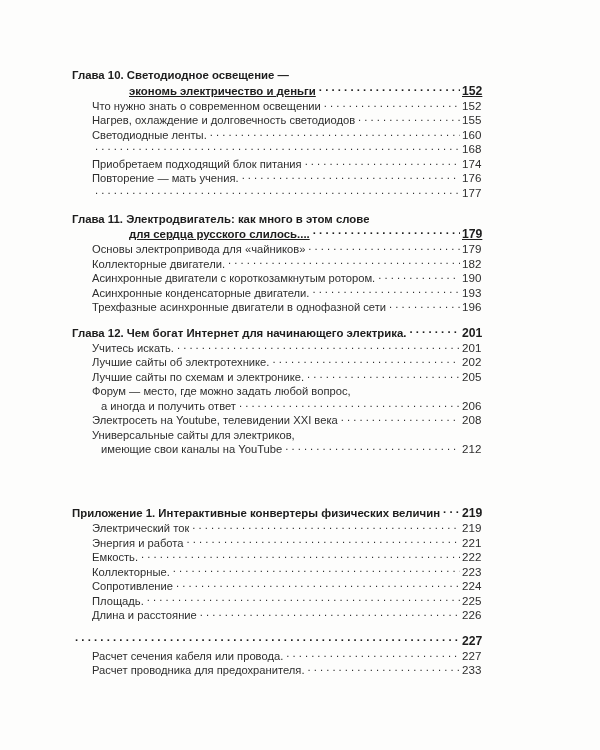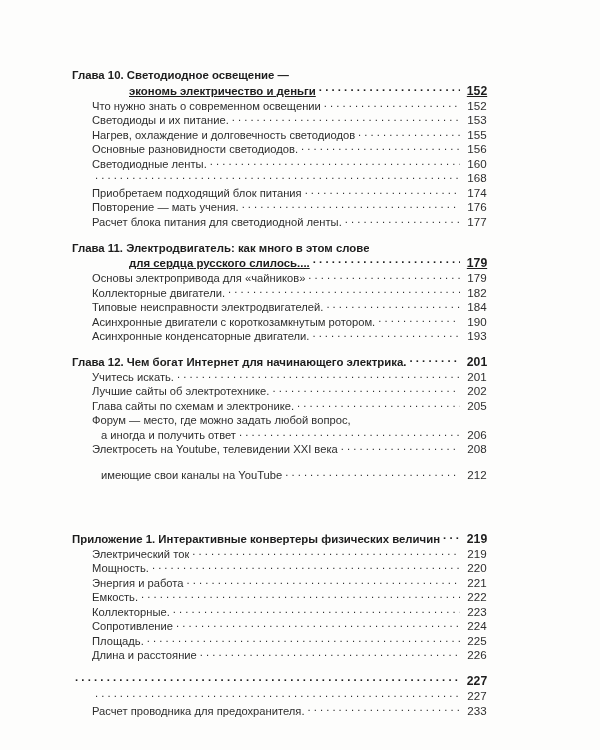--- a/index.html
+++ b/index.html
@@ -55,21 +55,21 @@
     content: ". . . . . . . . . . . . . . . . . . . . . . . . . . . . . . . . . . . . . . . . . . . . . . . . . . . . . . . . . . . . . . . . . . . . . . . . . . . . . . . . . . . . . .";
     position: absolute;
     left: 0;
     bottom: 0;
     letter-spacing: 0px;
     white-space: nowrap;
   }
   .pageno {
     flex: 0 0 auto;
     width: 30px;
-    text-align: center;
+    text-align: left;
   }
 
   
   .chapter {
     font-weight: bold;
     font-size: 11.4px;
     color: #1d1d1d;
     margin-top: 11px;
   }
   .chapter .toc-line { line-height: 15px; }
@@ -127,47 +127,29 @@
             <div class="toc-line">
               <span class="toc-title">Что нужно знать о современном освещении</span>
               <span class="leader"></span>
               <span class="pageno">152</span>
             </div>
           </div>
         </div>
         <div class="entry">
           <div class="">
             <div class="toc-line">
-              <span class="toc-title">Светодиоды и их питание.</span>
-              <span class="leader"></span>
-              <span class="pageno">153</span>
-            </div>
-          </div>
-        </div>
-        <div class="entry">
-          <div class="">
-            <div class="toc-line">
               <span class="toc-title">Нагрев, охлаждение и долговечность светодиодов</span>
               <span class="leader"></span>
               <span class="pageno">155</span>
             </div>
           </div>
         </div>
         <div class="entry">
           <div class="">
             <div class="toc-line">
-              <span class="toc-title">Основные разновидности светодиодов.</span>
-              <span class="leader"></span>
-              <span class="pageno">156</span>
-            </div>
-          </div>
-        </div>
-        <div class="entry">
-          <div class="">
-            <div class="toc-line">
               <span class="toc-title">Светодиодные ленты.</span>
               <span class="leader"></span>
               <span class="pageno">160</span>
             </div>
           </div>
         </div>
         <div class="entry">
           <div class="">
             <div class="toc-line">
               <span class="leader"></span>
@@ -189,21 +171,20 @@
             <div class="toc-line">
               <span class="toc-title">Повторение — мать учения.</span>
               <span class="leader"></span>
               <span class="pageno">176</span>
             </div>
           </div>
         </div>
         <div class="entry">
           <div class="">
             <div class="toc-line">
-              <span class="toc-title">Расчет блока питания для светодиодной ленты.</span>
               <span class="leader"></span>
               <span class="pageno">177</span>
             </div>
           </div>
         </div>
       </div>
       <div class="group">
         <div class="chapter">
           <div class="">
             <div class="toc-line no-leader">
@@ -234,41 +215,41 @@
             <div class="toc-line">
               <span class="toc-title">Коллекторные двигатели.</span>
               <span class="leader"></span>
               <span class="pageno">182</span>
             </div>
           </div>
         </div>
         <div class="entry">
           <div class="">
             <div class="toc-line">
-              <span class="toc-title">Типовые неисправности электродвигателей.</span>
-              <span class="leader"></span>
-              <span class="pageno">184</span>
-            </div>
-          </div>
-        </div>
-        <div class="entry">
-          <div class="">
-            <div class="toc-line">
               <span class="toc-title">Асинхронные двигатели с короткозамкнутым ротором.</span>
               <span class="leader"></span>
               <span class="pageno">190</span>
             </div>
           </div>
         </div>
         <div class="entry">
           <div class="">
             <div class="toc-line">
               <span class="toc-title">Асинхронные конденсаторные двигатели.</span>
               <span class="leader"></span>
               <span class="pageno">193</span>
+            </div>
+          </div>
+        </div>
+        <div class="entry">
+          <div class="">
+            <div class="toc-line">
+              <span class="toc-title">Трехфазные асинхронные двигатели в однофазной сети</span>
+              <span class="leader"></span>
+              <span class="pageno">196</span>
             </div>
           </div>
         </div>
       </div>
       <div class="group">
         <div class="chapter">
           <div class="">
             <div class="toc-line">
               <span class="toc-title">Глава 12. Чем богат Интернет для начинающего электрика.</span>
               <span class="leader"></span>
@@ -290,21 +271,21 @@
             <div class="toc-line">
               <span class="toc-title">Лучшие сайты об электротехнике.</span>
               <span class="leader"></span>
               <span class="pageno">202</span>
             </div>
           </div>
         </div>
         <div class="entry">
           <div class="">
             <div class="toc-line">
-              <span class="toc-title">Глава сайты по схемам и электронике.</span>
+              <span class="toc-title">Лучшие сайты по схемам и электронике.</span>
               <span class="leader"></span>
               <span class="pageno">205</span>
             </div>
           </div>
         </div>
         <div class="entry">
           <div class="">
             <div class="toc-line no-leader">
               <span class="toc-title">Форум — место, где можно задать любой вопрос,</span>
               <span class="leader"></span>
@@ -324,20 +305,21 @@
             <div class="toc-line">
               <span class="toc-title">Электросеть на Youtube, телевидении XXI века</span>
               <span class="leader"></span>
               <span class="pageno">208</span>
             </div>
           </div>
         </div>
         <div class="entry">
           <div class="">
             <div class="toc-line no-leader">
+              <span class="toc-title">Универсальные сайты для электриков,</span>
               <span class="leader"></span>
               <span class="pageno"></span>
             </div>
           </div>
           <div class="entry-cont">
             <div class="toc-line">
               <span class="toc-title">имеющие свои каналы на YouTube</span>
               <span class="leader"></span>
               <span class="pageno">212</span>
             </div>
@@ -360,29 +342,20 @@
             <div class="toc-line">
               <span class="toc-title">Электрический ток</span>
               <span class="leader"></span>
               <span class="pageno">219</span>
             </div>
           </div>
         </div>
         <div class="entry">
           <div class="">
             <div class="toc-line">
-              <span class="toc-title">Мощность.</span>
-              <span class="leader"></span>
-              <span class="pageno">220</span>
-            </div>
-          </div>
-        </div>
-        <div class="entry">
-          <div class="">
-            <div class="toc-line">
               <span class="toc-title">Энергия и работа</span>
               <span class="leader"></span>
               <span class="pageno">221</span>
             </div>
           </div>
         </div>
         <div class="entry">
           <div class="">
             <div class="toc-line">
               <span class="toc-title">Емкость.</span>
@@ -433,20 +406,21 @@
           <div class="">
             <div class="toc-line">
               <span class="leader"></span>
               <span class="pageno">227</span>
             </div>
           </div>
         </div>
         <div class="entry">
           <div class="">
             <div class="toc-line">
+              <span class="toc-title">Расчет сечения кабеля или провода.</span>
               <span class="leader"></span>
               <span class="pageno">227</span>
             </div>
           </div>
         </div>
         <div class="entry">
           <div class="">
             <div class="toc-line">
               <span class="toc-title">Расчет проводника для предохранителя.</span>
               <span class="leader"></span>

